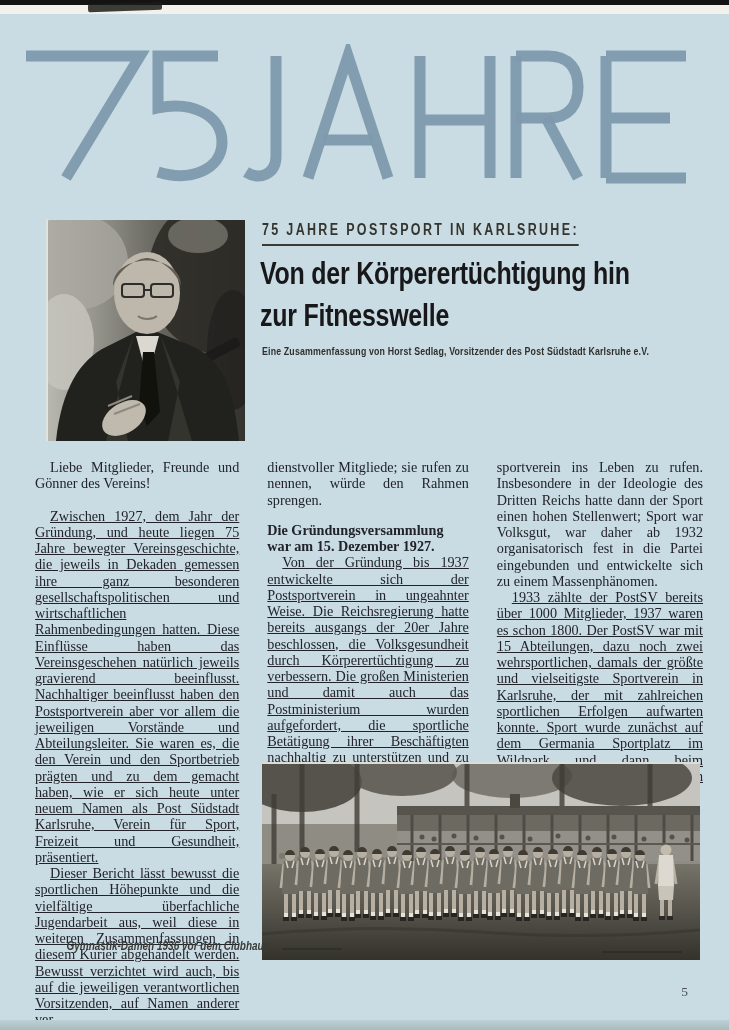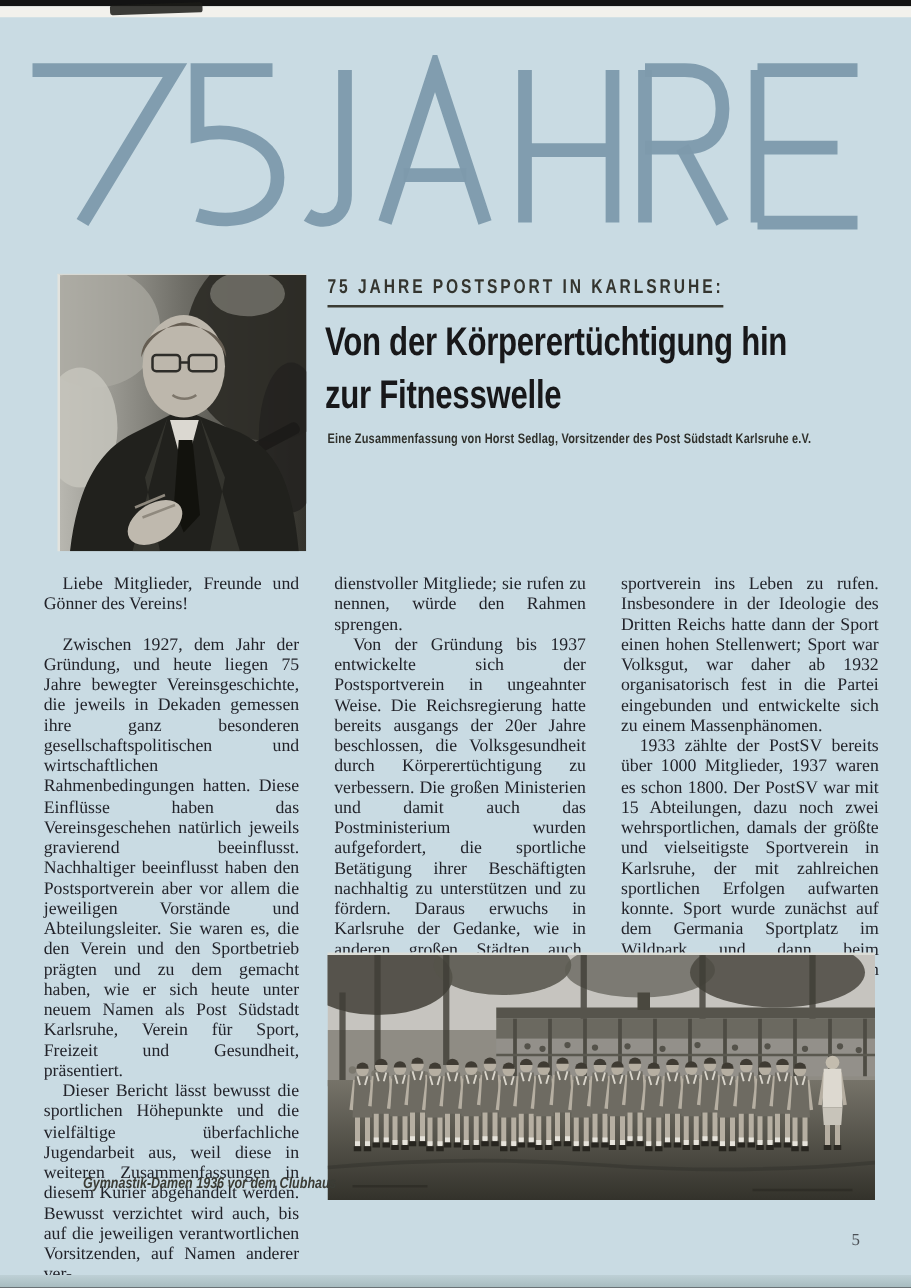--- a/index.html
+++ b/index.html
@@ -30,21 +30,21 @@
          white-space:nowrap;}
   .byline{position:absolute;left:262px;top:331px;width:560px;
           transform:scaleX(0.8);transform-origin:0 0;
           font-size:11px;font-weight:700;letter-spacing:0.2px;color:#30312c;white-space:nowrap;}
 
   .columns{position:absolute;left:35px;top:445px;width:668px;display:flex;gap:28px;
            font-family:"Liberation Serif","DejaVu Serif",serif;
            font-size:14.2px;line-height:16.25px;color:#22232a;text-align:justify;}
   .col1{width:215px;} .col2{width:212px;} .col3{width:217px;}
   .columns p{margin:0;hyphens:auto;}
-  p.indent{text-indent:15px;}
+  p.indent{text-indent:15px;text-decoration:underline;}
   p.salutation{text-indent:15px;margin-bottom:16px;}
   p.colheading{font-weight:700;margin-top:14px;text-align:left;}
 
   .group-photo{position:absolute;left:262px;top:748px;width:438px;height:196px;
                border-top:2px solid #dcddd7;box-sizing:content-box;}
   .group-photo svg{display:block;}
 
   .caption{position:absolute;left:20px;top:925px;width:232px;text-align:right;
            transform:scaleX(0.8);transform-origin:100% 0;
            font-size:12.5px;font-style:italic;font-weight:700;color:#3b3c35;white-space:nowrap;}
@@ -120,20 +120,21 @@
     <div class="byline">Eine Zusammenfassung von Horst Sedlag, Vorsitzender des Post Südstadt Karlsruhe e.V.</div>
 
     <div class="columns">
       <div class="col1">
         <p class="salutation">Liebe Mitglieder, Freunde und Gönner des Vereins!</p>
         <p class="indent">Zwischen 1927, dem Jahr der Gründung, und heute liegen 75 Jahre bewegter Vereinsgeschichte, die jeweils in Dekaden gemessen ihre ganz besonderen gesellschaftspolitischen und wirtschaftlichen Rahmenbedingungen hatten. Diese Einflüsse haben das Vereinsgeschehen natürlich jeweils gravierend beeinflusst. Nachhaltiger beeinflusst haben den Postsportverein aber vor allem die jeweiligen Vorstände und Abteilungsleiter. Sie waren es, die den Verein und den Sportbetrieb prägten und zu dem gemacht haben, wie er sich heute unter neuem Namen als Post Südstadt Karlsruhe, Verein für Sport, Freizeit und Gesundheit, präsentiert.</p>
         <p class="indent">Dieser Bericht lässt bewusst die sportlichen Höhepunkte und die vielfältige überfachliche Jugendarbeit aus, weil diese in weiteren Zusammenfassungen in diesem Kurier abgehandelt werden. Bewusst verzichtet wird auch, bis auf die jeweiligen verantwortlichen Vorsitzenden, auf Namen anderer ver-</p>
       </div>
       <div class="col2">
         <p>dienstvoller Mitgliede; sie rufen zu nennen, würde den Rahmen sprengen.</p>
+        <p class="colheading">Die Gründungsversammlung war am 15. Dezember 1927.</p>
         <p class="indent">Von der Gründung bis 1937 entwickelte sich der Postsportverein in ungeahnter Weise. Die Reichsregierung hatte bereits ausgangs der 20er Jahre beschlossen, die Volksgesundheit durch Körperertüchtigung zu verbessern. Die großen Ministerien und damit auch das Postministerium wurden aufgefordert, die sportliche Betätigung ihrer Beschäftigten nachhaltig zu unterstützen und zu fördern. Daraus erwuchs in Karlsruhe der Gedanke, wie in anderen großen Städten auch, einen Post-</p>
       </div>
       <div class="col3">
         <p>sportverein ins Leben zu rufen. Insbesondere in der Ideologie des Dritten Reichs hatte dann der Sport einen hohen Stellenwert; Sport war Volksgut, war daher ab 1932 organisatorisch fest in die Partei eingebunden und entwickelte sich zu einem Massenphänomen.</p>
         <p class="indent">1933 zählte der PostSV bereits über 1000 Mitglieder, 1937 waren es schon 1800. Der PostSV war mit 15 Abteilungen, dazu noch zwei wehrsportlichen, damals der größte und vielseitigste Sportverein in Karlsruhe, der mit zahlreichen sportlichen Erfolgen aufwarten konnte. Sport wurde zunächst auf dem Germania Sportplatz im Wildpark und dann beim Beiertheimer Fußballverein getrieben. In dessen unmittelbarer</p>
       </div>
     </div>
 
     <div class="group-photo">
       <svg width="438" height="196" viewBox="0 0 438 196">

